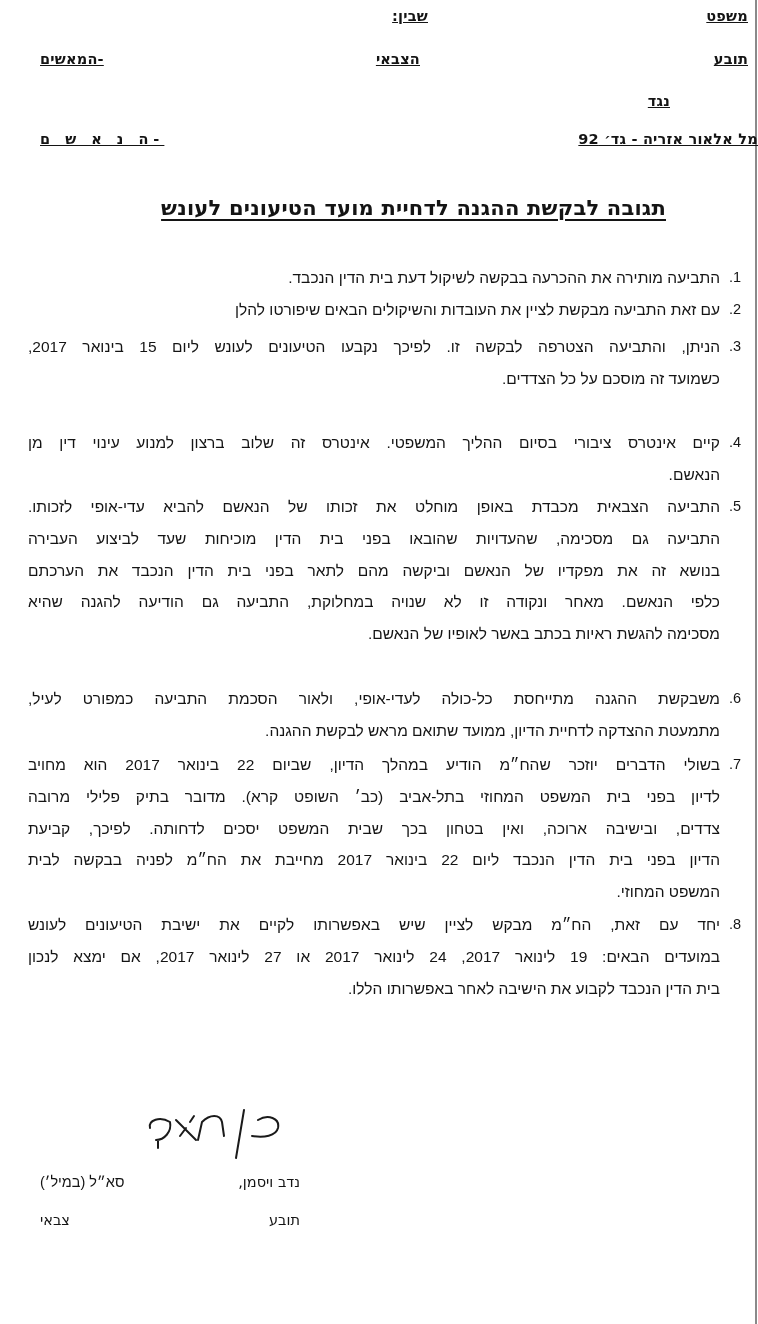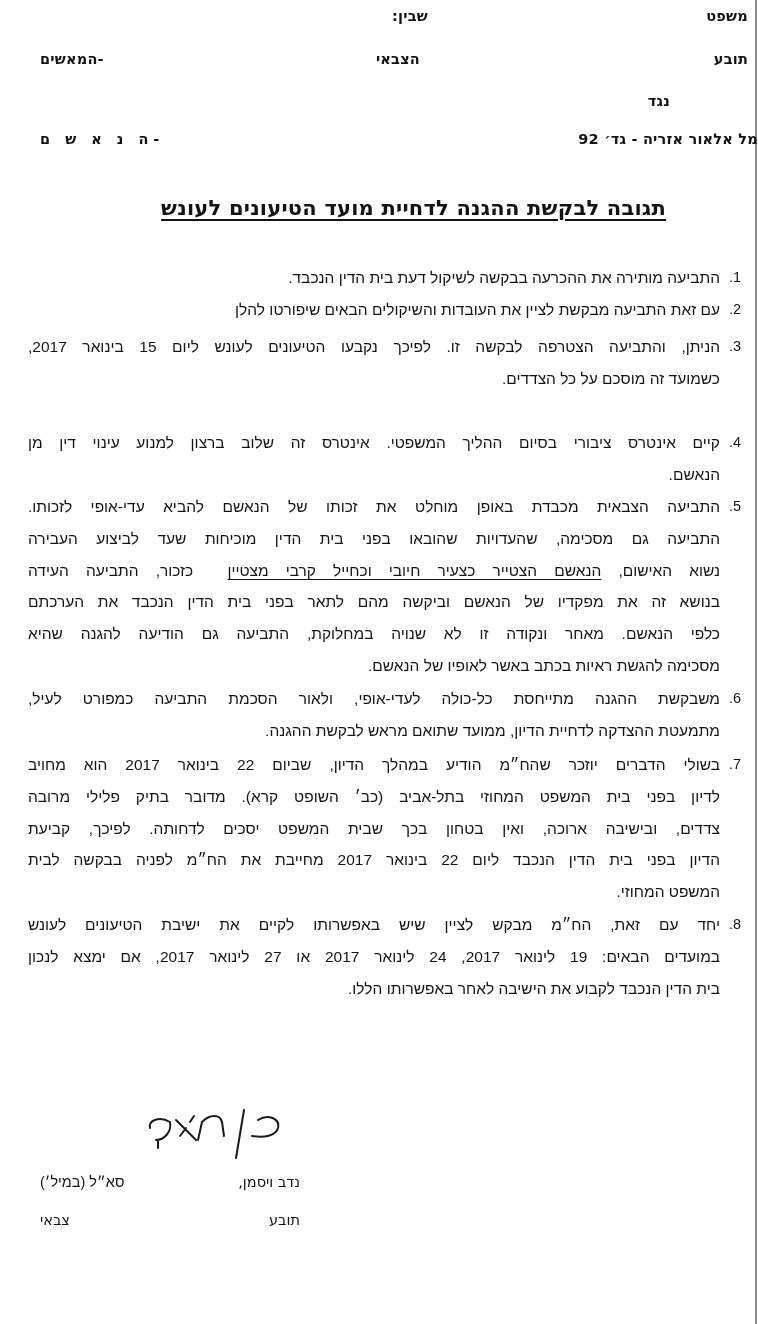--- a/index.html
+++ b/index.html
@@ -1,21 +1,21 @@
 <!DOCTYPE html>
 <html lang="he" dir="rtl"><head>
 <meta charset="utf-8">
 <style>
   html, body { margin: 0; padding: 0; }
   body {
     width: 758px; height: 1324px; background: #ffffff; position: relative; overflow: hidden;
     font-family: "DejaVu Sans", "Liberation Sans", sans-serif; color: #141414;
   }
   .page-edge { position: absolute; left: 755px; top: 0; width: 2px; height: 1324px; background: #8a8a8a; }
-  .abs { position: absolute; white-space: nowrap; }
+  .abs { position: absolute; white-space: nowrap; text-decoration: underline; }
   .hdr { font-weight: bold; font-size: 14.5px; letter-spacing: 0.2px; }
   .title {
     position: absolute; top: 196px; right: 92px; font-size: 21px; font-weight: bold;
     text-decoration: underline; text-decoration-thickness: 2px; text-underline-offset: 4px;
     letter-spacing: 0.2px;
   }
   .para { position: absolute; right: 0; width: 758px; }
   .para .num {
     position: absolute; right: 14px; width: 18px; text-align: center; font-size: 14.5px;
     font-family: "Liberation Sans", sans-serif;
@@ -82,21 +82,20 @@
       <span class="line">קיים אינטרס ציבורי בסיום ההליך המשפטי. אינטרס זה שלוב ברצון למנוע עינוי דין מן</span>
       <span class="line last">הנאשם.</span>
     </div>
   </div>
 
   <div class="para" style="top:491px;">
     <span class="num" style="top:7px;">5.</span>
     <div class="text">
       <span class="line">התביעה הצבאית מכבדת באופן מוחלט את זכותו של הנאשם להביא עדי-אופי לזכותו.</span>
       <span class="line">התביעה גם מסכימה, שהעדויות שהובאו בפני בית הדין מוכיחות שעד לביצוע העבירה</span>
-      <span class="line"><span>נשוא האישום, </span><span class="ul">הנאשם הצטייר כצעיר חיובי וכחייל קרבי מצטיין</span>&nbsp; <span>כזכור, התביעה העידה</span></span>
       <span class="line">בנושא זה את מפקדיו של הנאשם וביקשה מהם לתאר בפני בית הדין הנכבד את הערכתם</span>
       <span class="line">כלפי הנאשם. מאחר ונקודה זו לא שנויה במחלוקת, התביעה גם הודיעה להגנה שהיא</span>
       <span class="line last">מסכימה להגשת ראיות בכתב באשר לאופיו של הנאשם.</span>
     </div>
   </div>
 
   <div class="para" style="top:683px;">
     <span class="num" style="top:7px;">6.</span>
     <div class="text">
       <span class="line">משבקשת ההגנה מתייחסת כל-כולה לעדי-אופי, ולאור הסכמת התביעה כמפורט לעיל,</span>

